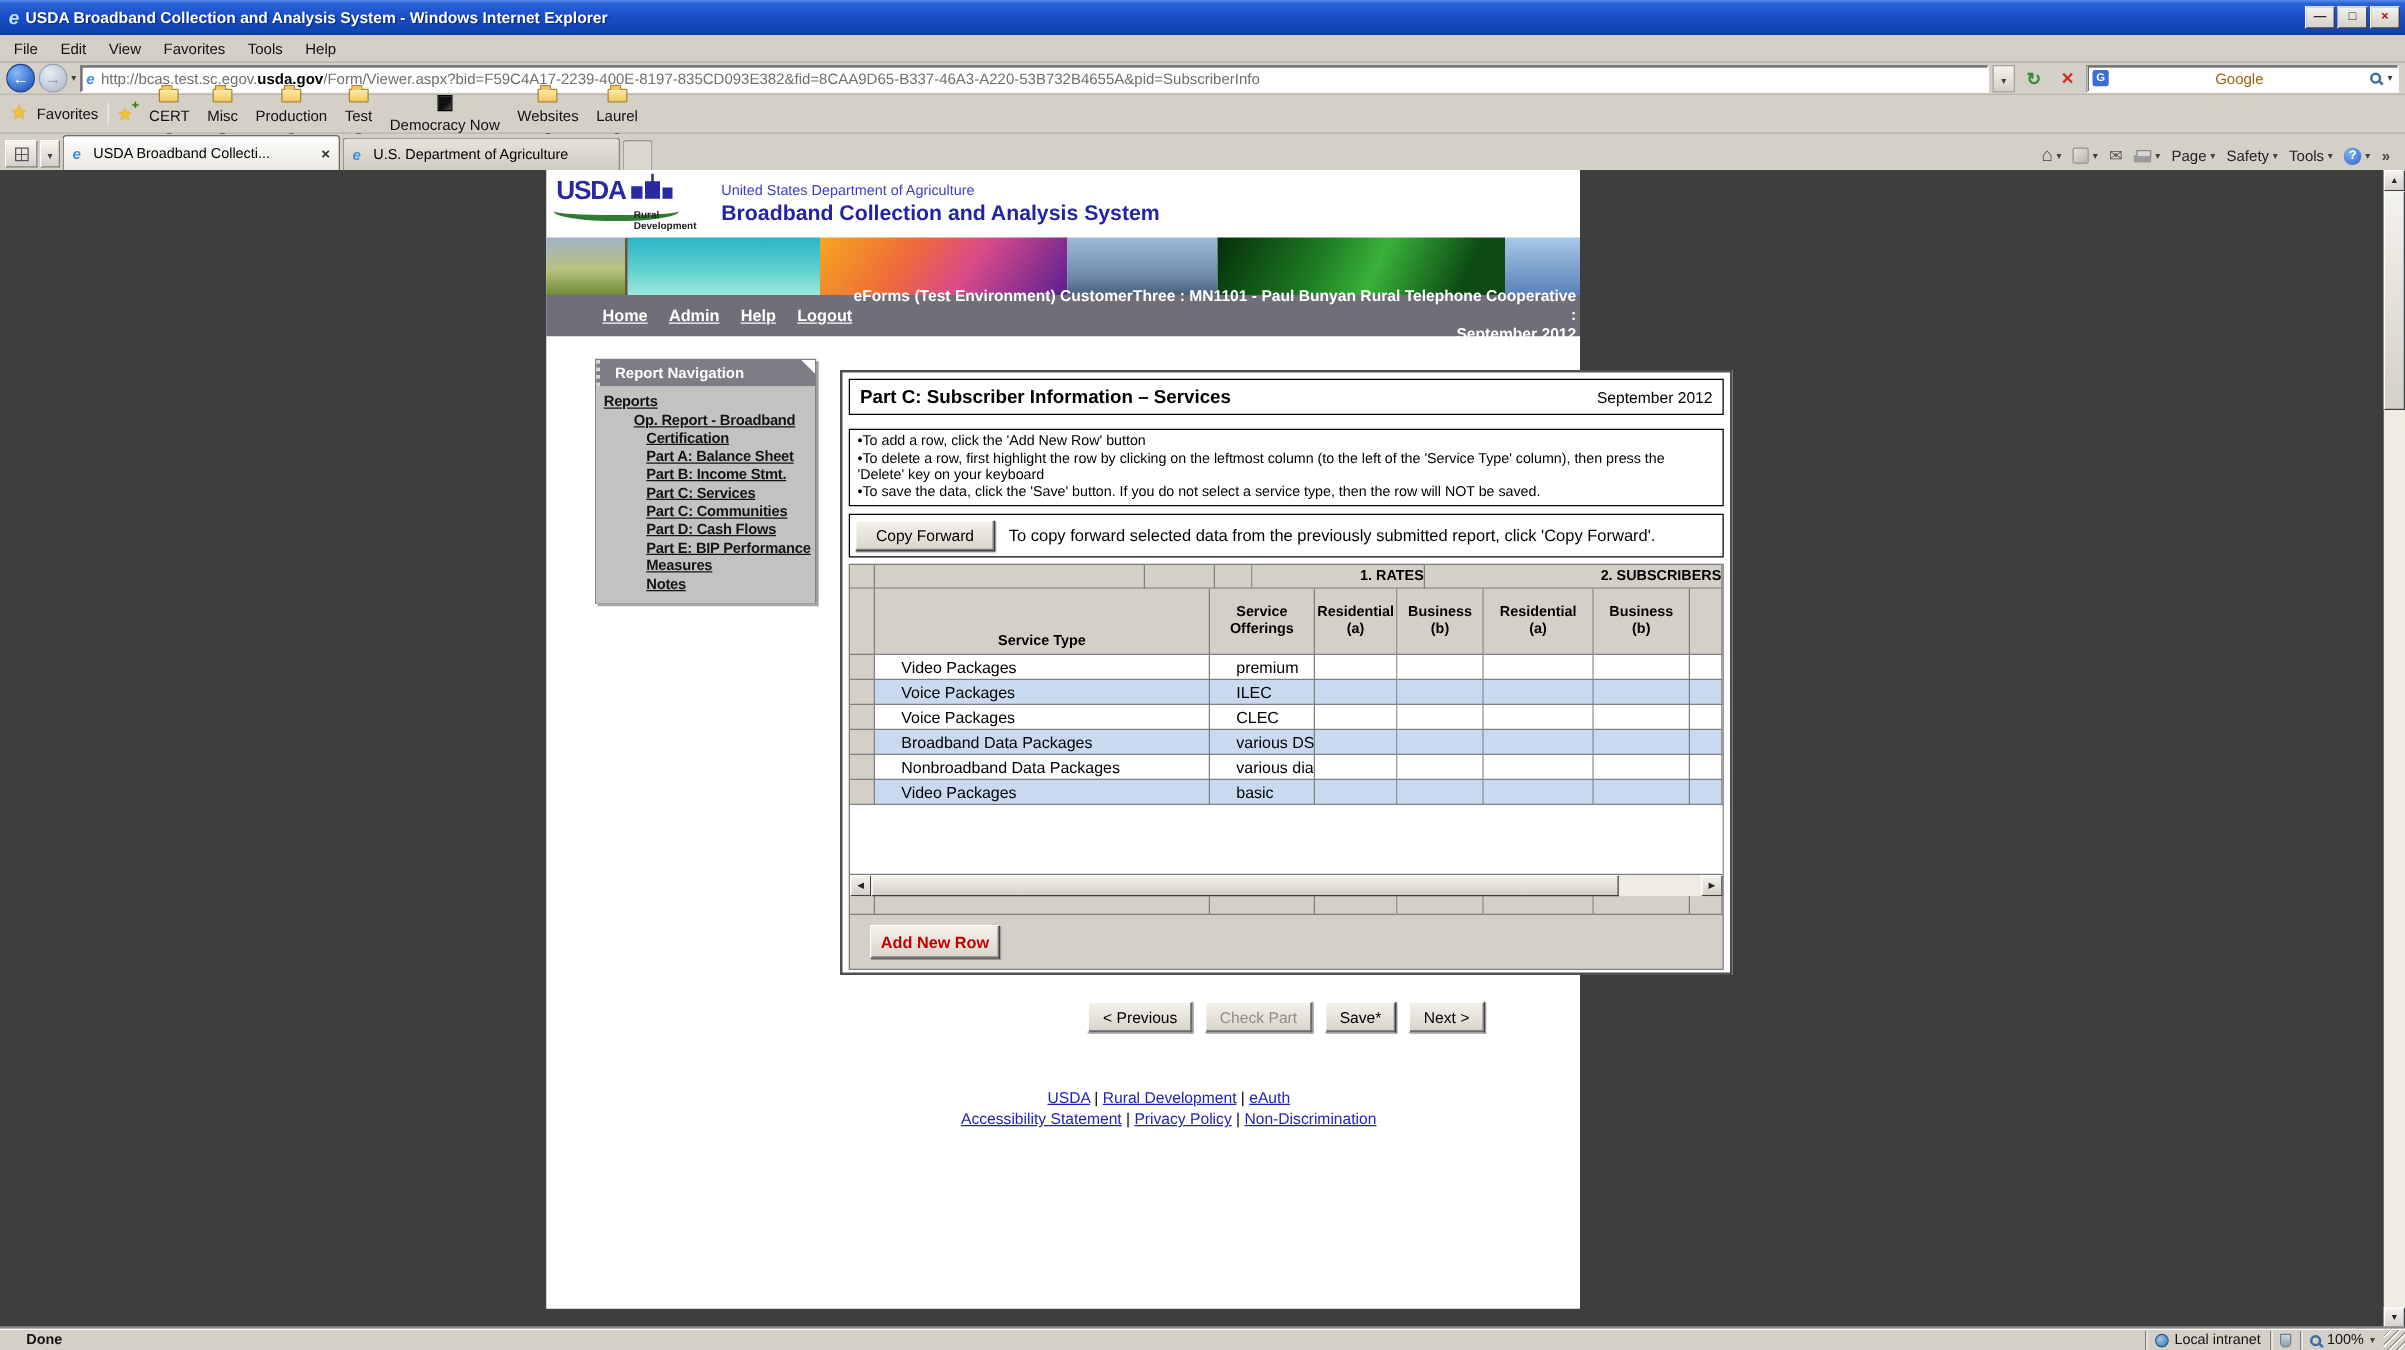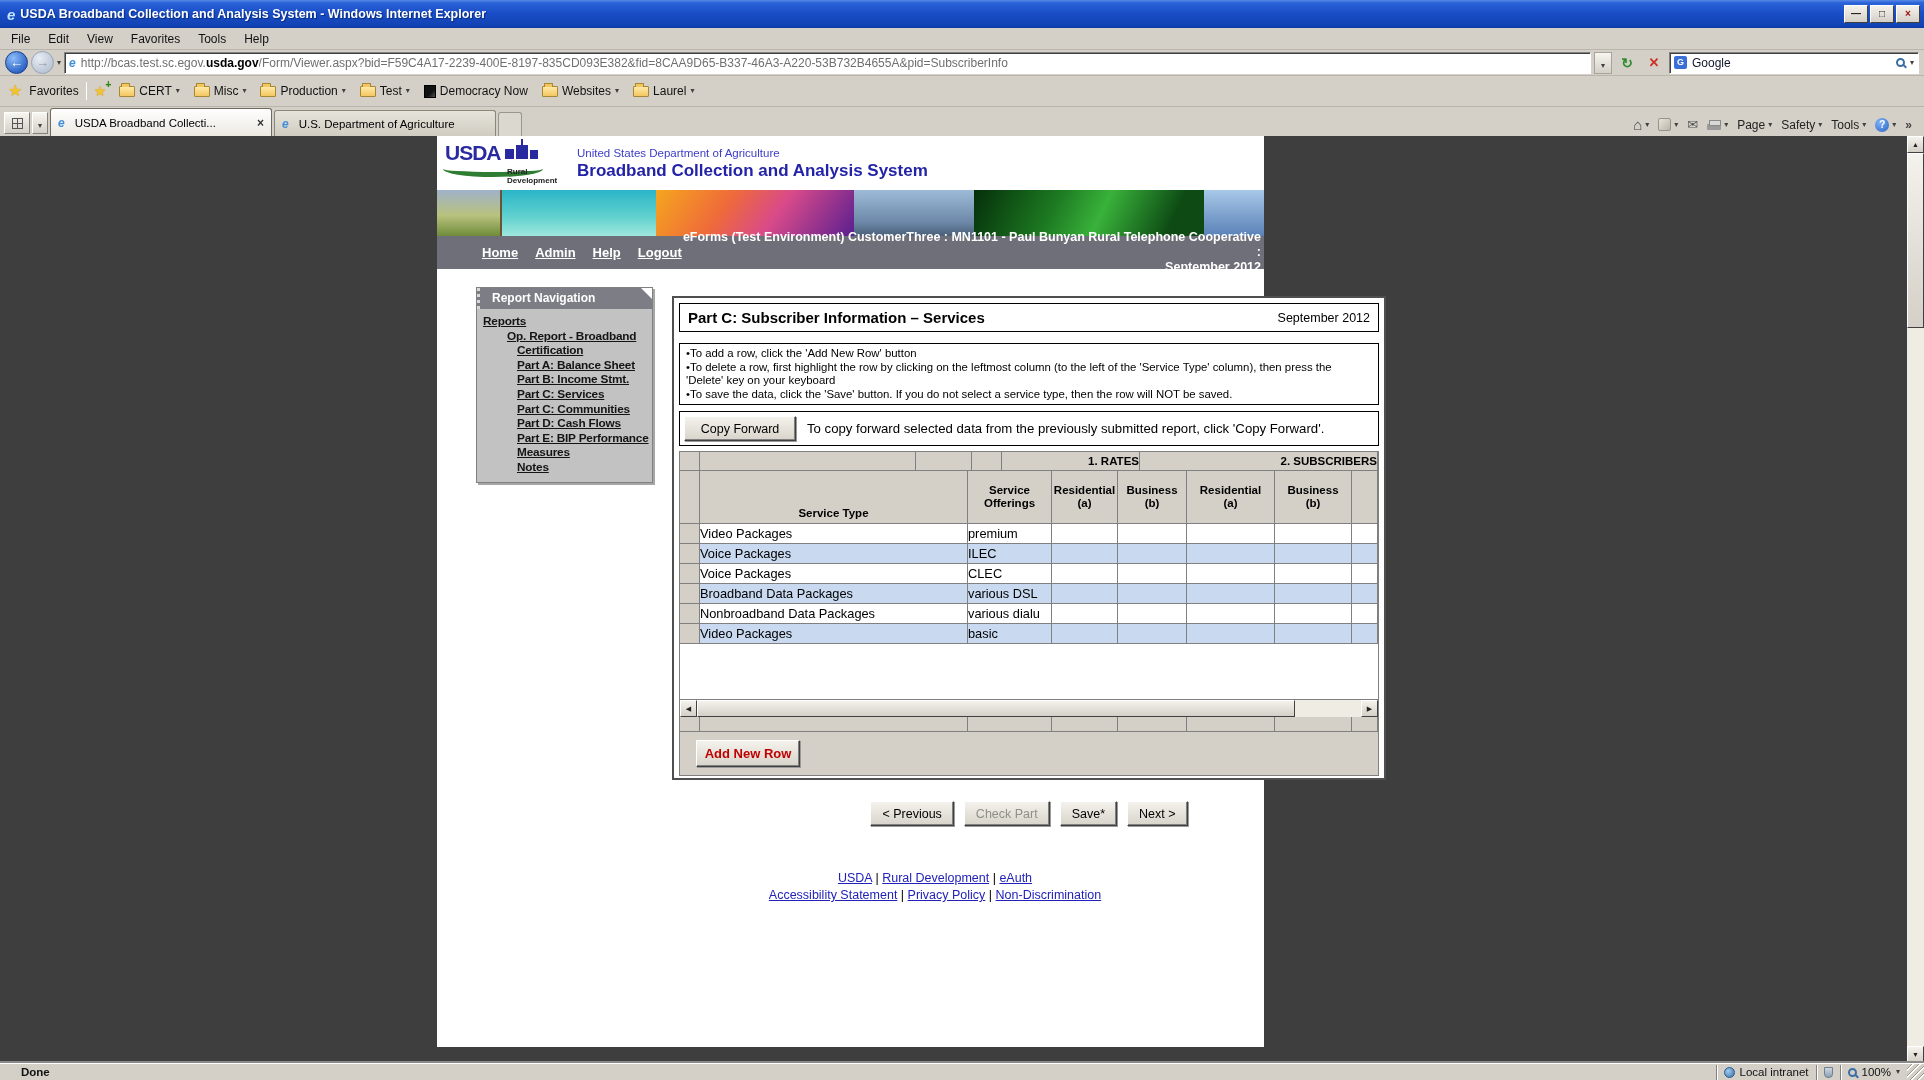--- a/index.html
+++ b/index.html
@@ -38,32 +38,32 @@
   .url-domain{color:#000;font-weight:bold;text-align:right;}
   .url-path{overflow:hidden;text-overflow:clip;}
   .mini-btn{width:18px;height:22px;background:linear-gradient(#f7f5ef,#d4d0c8);border:1px solid #a8a49c;
     text-align:center;line-height:20px;}
   .refresh-g{color:#2f8f2f;font-weight:bold;font-size:14px;line-height:20px;width:24px;text-align:center;}
   .stop-r{color:#cf2f23;font-weight:bold;font-size:13px;line-height:20px;width:24px;text-align:center;}
   .searchbox{width:250px;height:22px;background:#fff;border:1px solid;border-color:#808080 #fff #fff #808080;
     box-shadow:inset 1px 1px 0 #404040;display:flex;align-items:center;padding:0 4px;gap:5px;font-size:12px;}
   .gicon{width:13px;height:13px;background:#3a6fd8;color:#fff;font-size:9px;font-weight:bold;
     line-height:13px;text-align:center;border-radius:2px;flex:0 0 auto;}
-  .search-text{color:#0f172a;flex:1;}
+  .search-text{color:#a16207;flex:1;text-align:center;}
   .mag{width:9px;height:9px;border:2px solid #3b6ea5;border-radius:50%;position:relative;flex:0 0 auto;}
   .mag:after{content:"";position:absolute;width:5px;height:2px;background:#3b6ea5;transform:rotate(45deg);right:-4px;bottom:-2px;}
 
   
   .favbar{position:absolute;left:0;top:76px;width:100%;height:31px;background:#d4d0c8;
     display:flex;align-items:center;gap:7px;padding:0 8px;font-size:12px;color:#111;border-bottom:1px solid #b9b5ac;}
   .star{color:#f4c430;font-size:16px;line-height:1;text-shadow:0 0 1px #b8860b;}
   .vsep{width:1px;height:18px;background:#9a968c;border-right:1px solid #fff;}
   .addstar{position:relative;color:#f4c430;font-size:14px;line-height:1;text-shadow:0 0 1px #b8860b;margin-right:2px;}
   .addstar:after{content:"+";position:absolute;right:-5px;top:-4px;color:#1e8f1e;font-weight:bold;font-size:10px;}
-  .fav-item{display:flex;align-items:center;gap:4px;padding:3px 4px;}
+  .fav-item{display:flex;align-items:center;gap:4px;padding:3px 4px;flex-direction:column;}
   .folder{width:16px;height:11px;background:linear-gradient(#ffe9a8,#f3c75f);border:1px solid #a88734;
     border-radius:1px;position:relative;display:inline-block;}
   .folder:before{content:"";position:absolute;top:-4px;left:1px;width:7px;height:3px;background:#f3c75f;
     border:1px solid #a88734;border-bottom:none;border-radius:1px 1px 0 0;}
   .site-ico{width:12px;height:13px;background:linear-gradient(135deg,#111 60%,#555);display:inline-block;border:1px solid #000;}
 
   
   .tabbar{position:absolute;left:0;top:107px;width:100%;height:29px;background:#d4d0c8;
     display:flex;align-items:flex-end;padding:0 4px;gap:2px;}
   .sqbtn{width:26px;height:22px;background:linear-gradient(#f7f5ef,#d4d0c8);border:1px solid;
@@ -154,21 +154,21 @@
   .tcell{border-right:1px solid #808080;border-bottom:1px solid #808080;overflow:hidden;white-space:nowrap;}
   .gc{background:#d4d0c8;font-size:11.5px;font-weight:bold;text-align:right;line-height:18px;height:19px;}
   .g0{width:20px;} .g1{width:216px;} .g2{width:56px;} .g3{width:30px;} .g4{width:138px;} .g5{flex:1;}
   .hc{background:#d4d0c8;font-size:11.5px;font-weight:bold;text-align:center;height:53px;
       display:flex;align-items:center;justify-content:center;white-space:normal;line-height:13px;padding:0 6px;}
   .hc.bottom{align-items:flex-end;padding-bottom:3px;}
   .c0{width:20px;background:#d4d0c8;}
   .c1{width:268px;} .c2{width:84px;} .c3{width:66px;} .c4{width:69px;} .c5{width:88px;} .c6{width:77px;} .c7{flex:1;}
   .drow .tcell{height:20px;background:#fff;font-size:12.8px;line-height:19px;}
   .drow .c0{background:#d4d0c8;}
-  .drow .c1,.drow .c2{padding-left:0;}
+  .drow .c1,.drow .c2{padding-left:21px;}
   .drow.hl .tcell:not(.c0){background:#c8d9f0;}
   .grid-empty{height:56px;background:#fff;border-bottom:1px solid #808080;}
   .hscroll{height:17px;display:flex;background:#efece3;}
   .sbtn{width:17px;height:17px;background:linear-gradient(#f4f2ec,#d4d0c8);border:1px solid;
     border-color:#fff #404040 #404040 #fff;font-size:7px;text-align:center;line-height:15px;color:#222;flex:0 0 auto;}
   .htrack{flex:1;position:relative;}
   .hthumb{position:absolute;left:0;top:0;height:17px;width:90%;background:linear-gradient(#f4f2ec,#d4d0c8);
     border:1px solid;border-color:#fff #404040 #404040 #fff;}
   .fstrip .tcell{height:15px;background:#d4d0c8;}
   .addbtn{margin:8px 0 8px 16px;width:104px;height:27px;font-weight:bold;font-size:13px;color:#c00000;}

